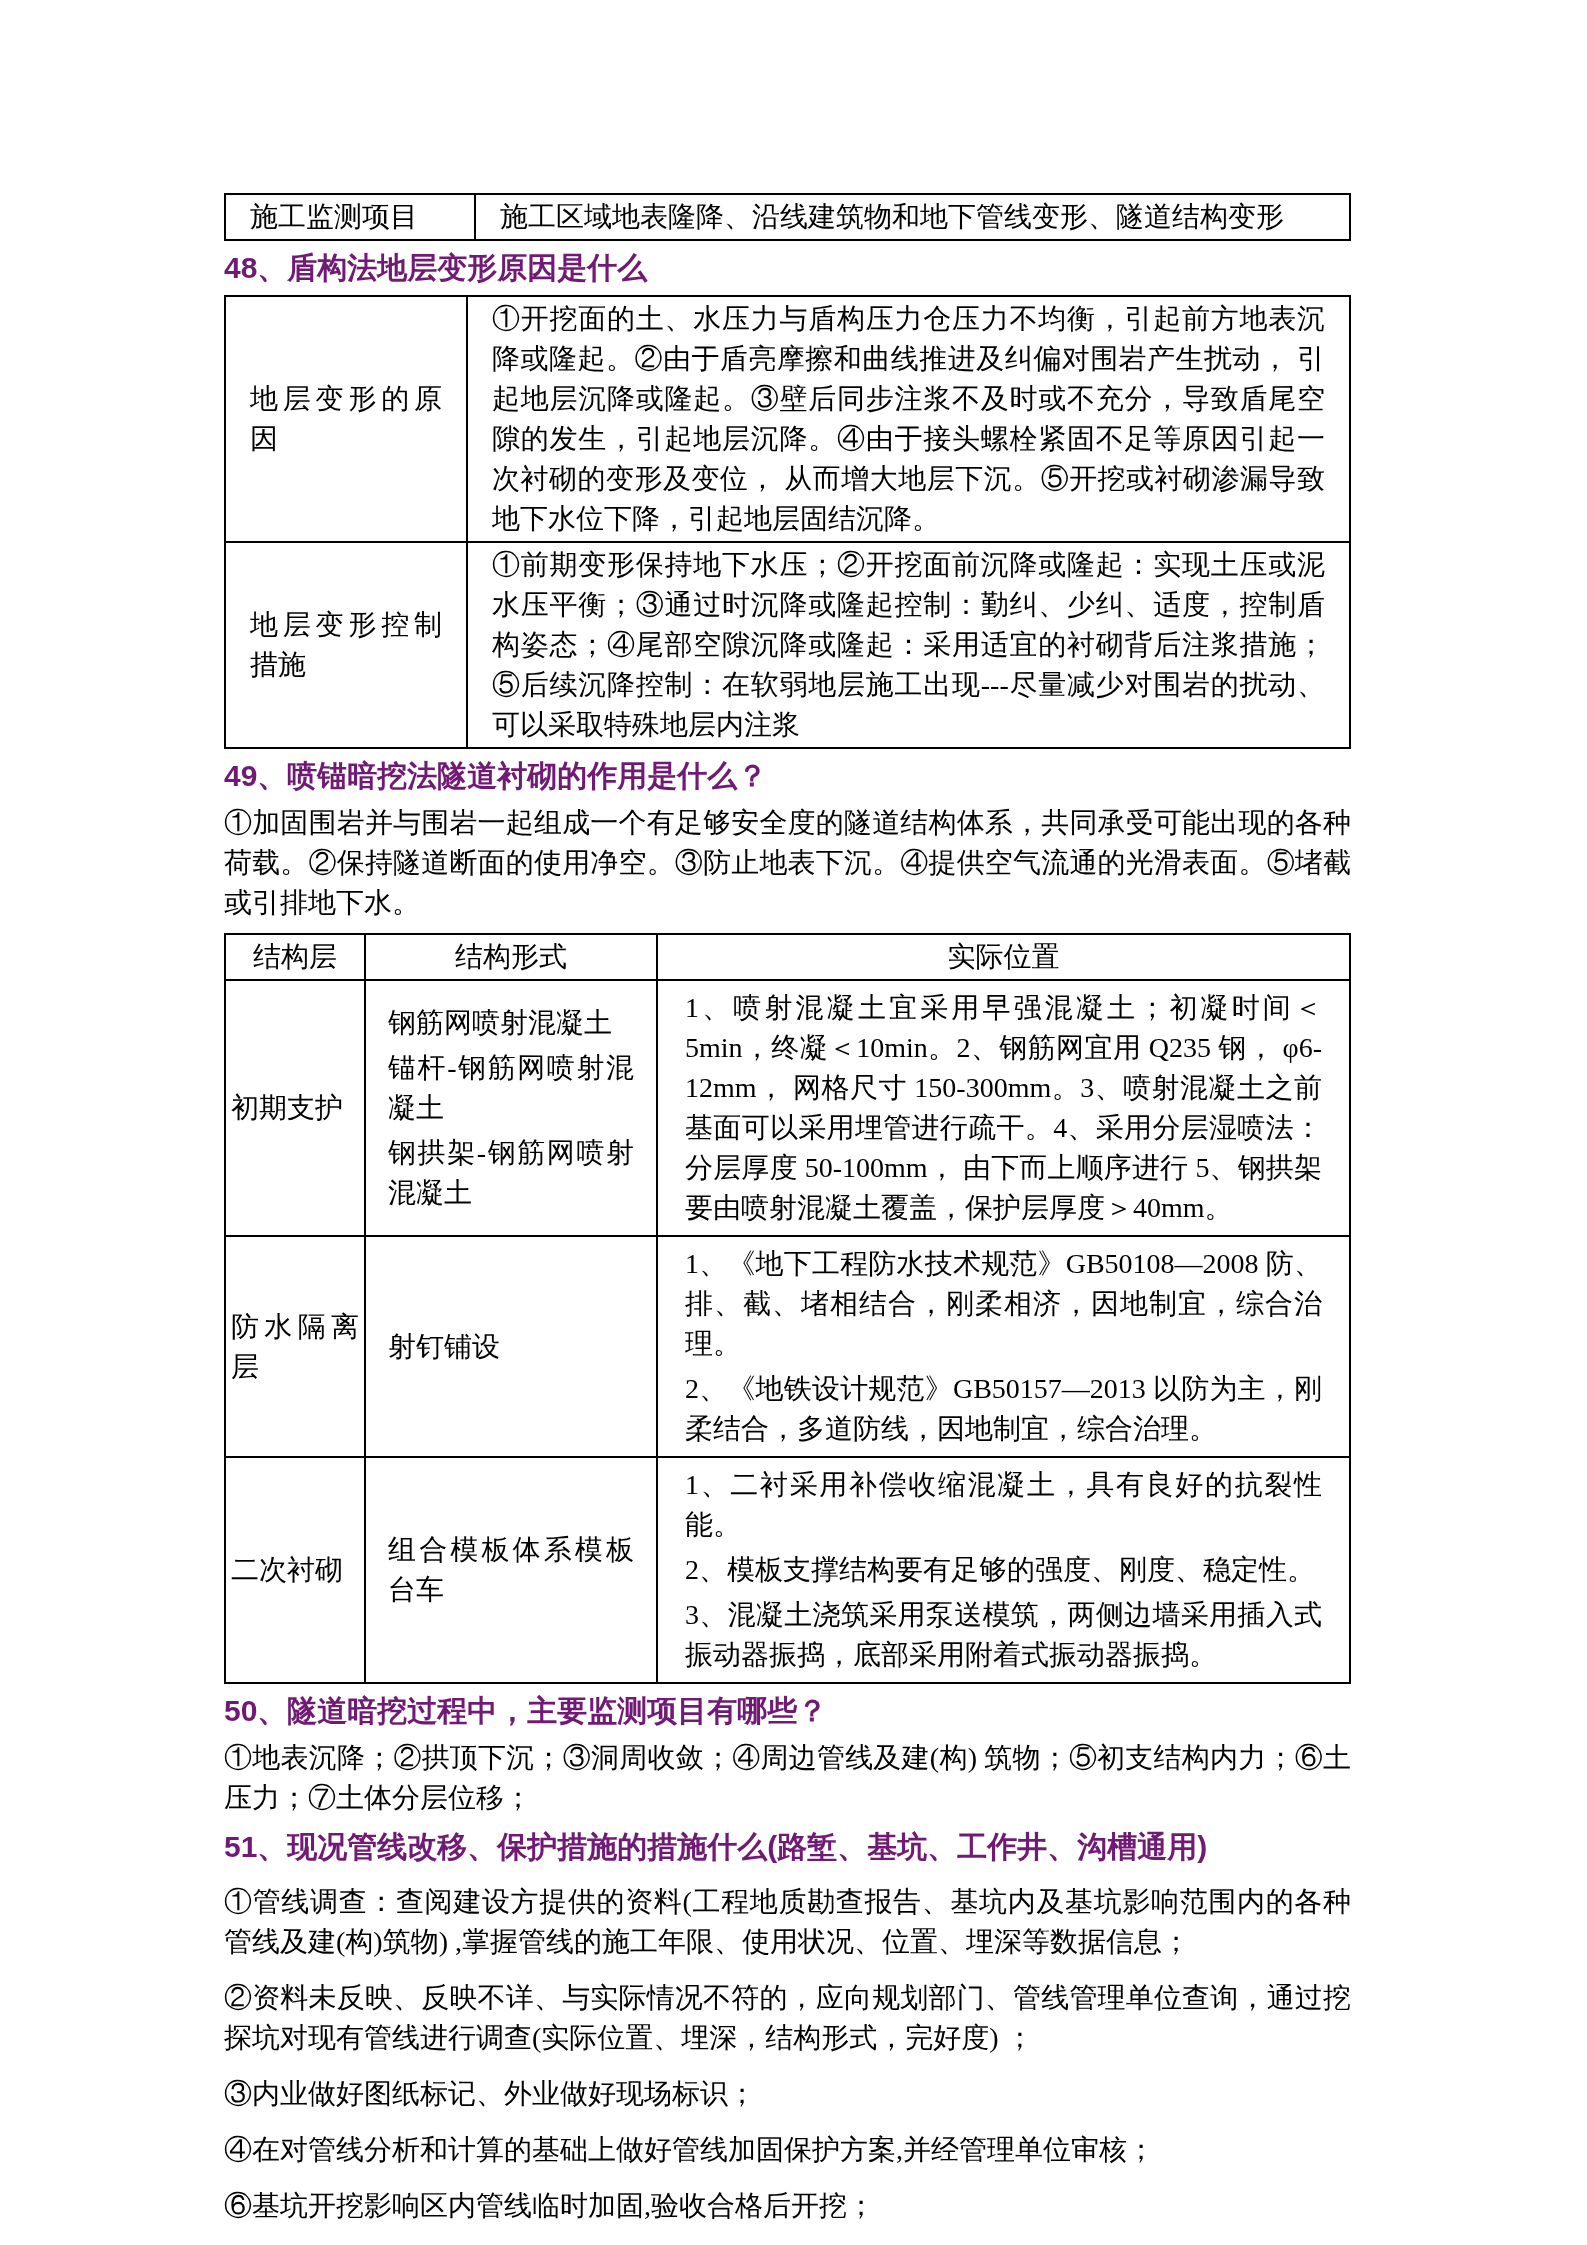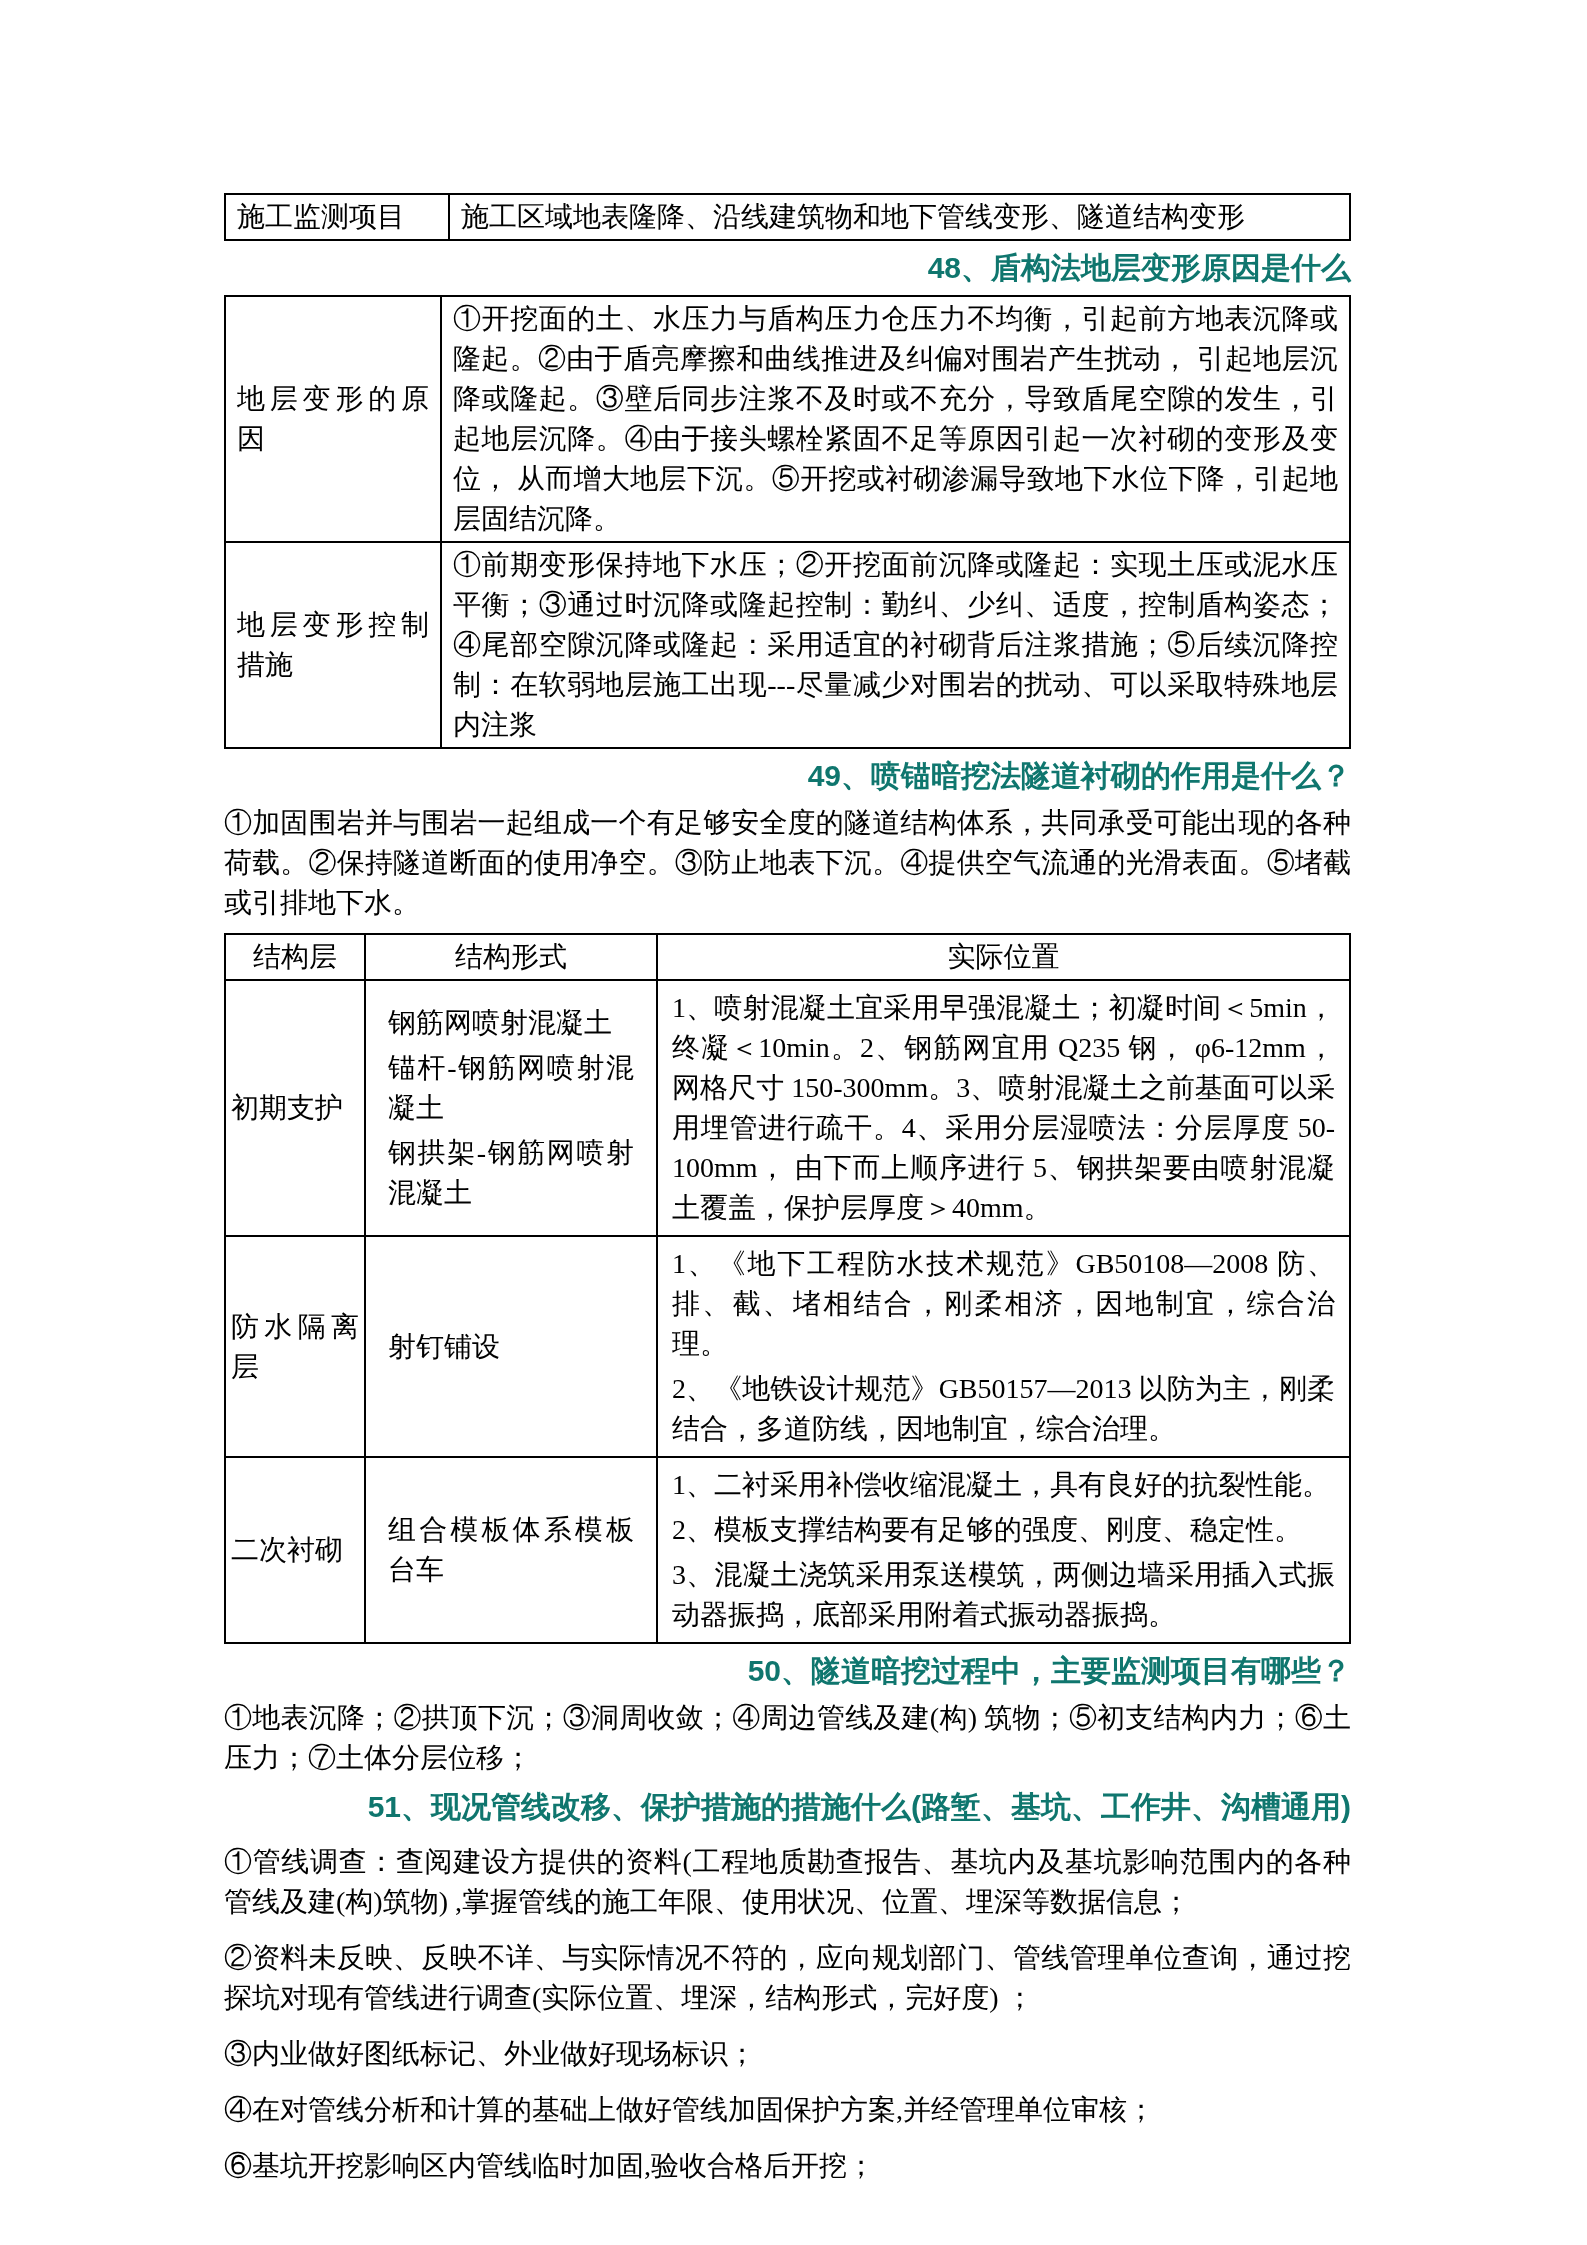--- a/index.html
+++ b/index.html
@@ -6,32 +6,32 @@
   body{
     width:1587px;height:2245px;background:#ffffff;position:relative;overflow:hidden;
     font-family:"Liberation Serif","DejaVu Serif",serif;
     color:#000;
   }
   .page{
     position:absolute;left:224px;top:193px;width:1127px;
     font-size:28px;line-height:40px;text-align:justify;
   }
   table{border-collapse:collapse;width:100%;table-layout:fixed;}
-  td,th{border:2px solid #000;padding:2px 11px;vertical-align:middle;
+  td,th{border:2px solid #000;padding:2px 24px;vertical-align:middle;
         font-weight:normal;font-size:28px;line-height:40px;text-align:justify;}
   .tbl-monitor td.c1{width:200px;}
   .tbl-48 td.c1{width:192px;}
   .tbl-49 .c1{width:128px;padding:2px 5px;}
   .tbl-49 .c2{width:252px;padding:2px 19px;}
   .tbl-49 th{text-align:center;}
   .tbl-49 td{vertical-align:middle;}
   h2{
     font-family:"Liberation Sans","DejaVu Sans",sans-serif;
-    color:#0f766e;font-size:30px;line-height:38px;font-weight:bold;
-    margin:8px 0 8px 0;text-align:right;
+    color:#701a75;font-size:30px;line-height:38px;font-weight:bold;
+    margin:8px 0 8px 0;text-align:left;
   }
   .tbl-monitor{margin-bottom:2px;}
   p{margin:0;}
   .cellp{margin:5px 3px;}
   .intro{margin:4px 0 10px 0;}
   .tbl-49{margin-bottom:6px;}
   .list-item{margin:16px 0;}
   .q50-text{margin:6px 0 10px 0;}
 </style>
 </head>

